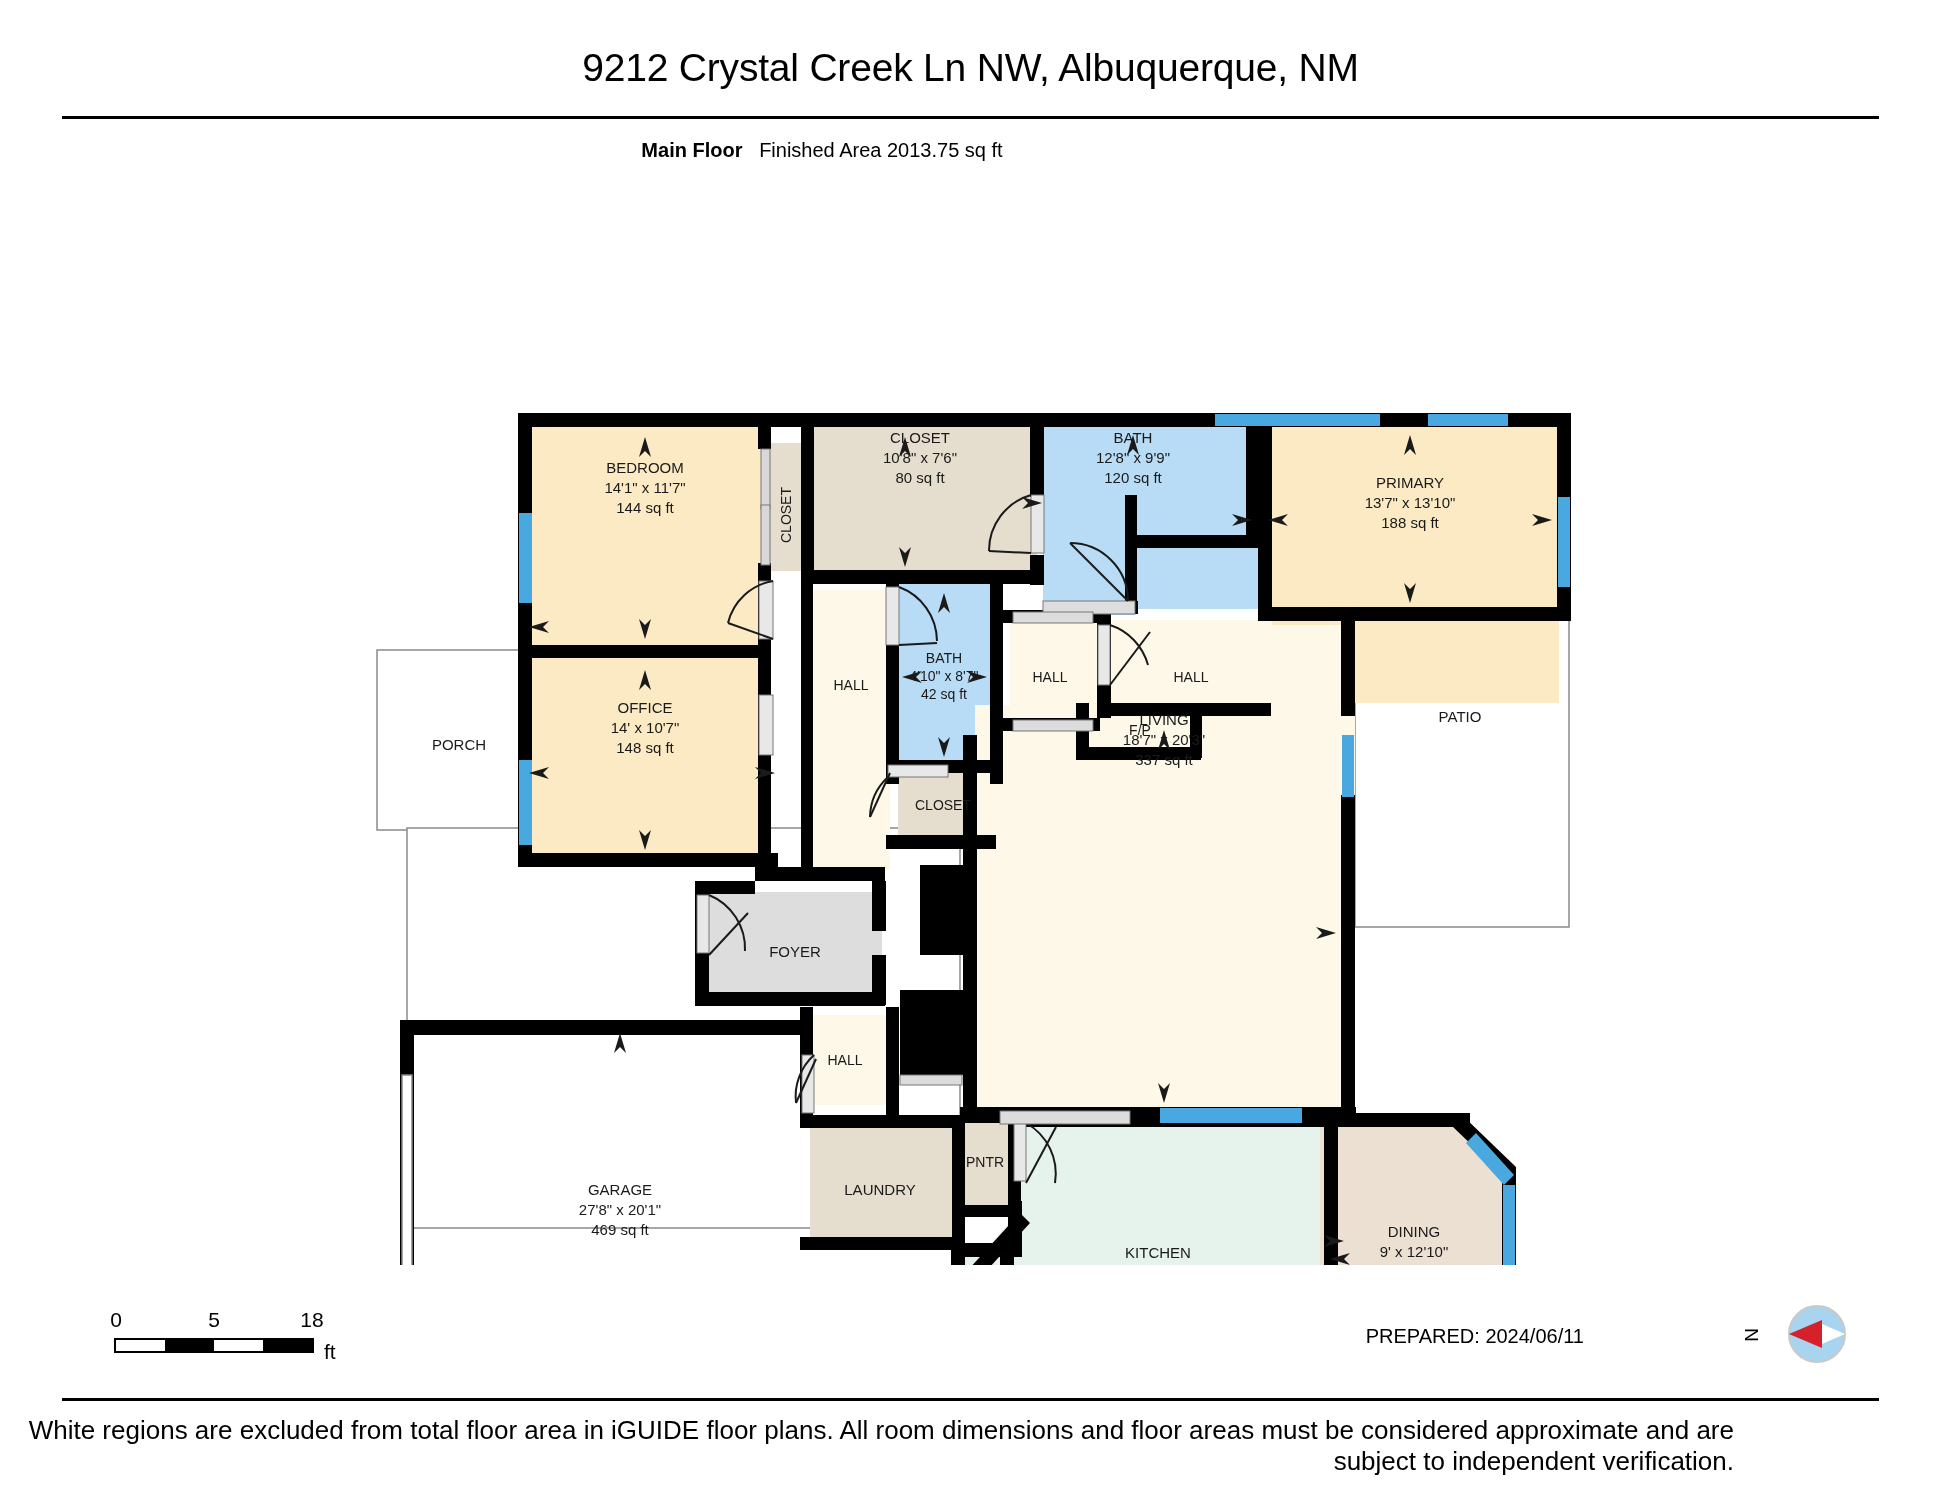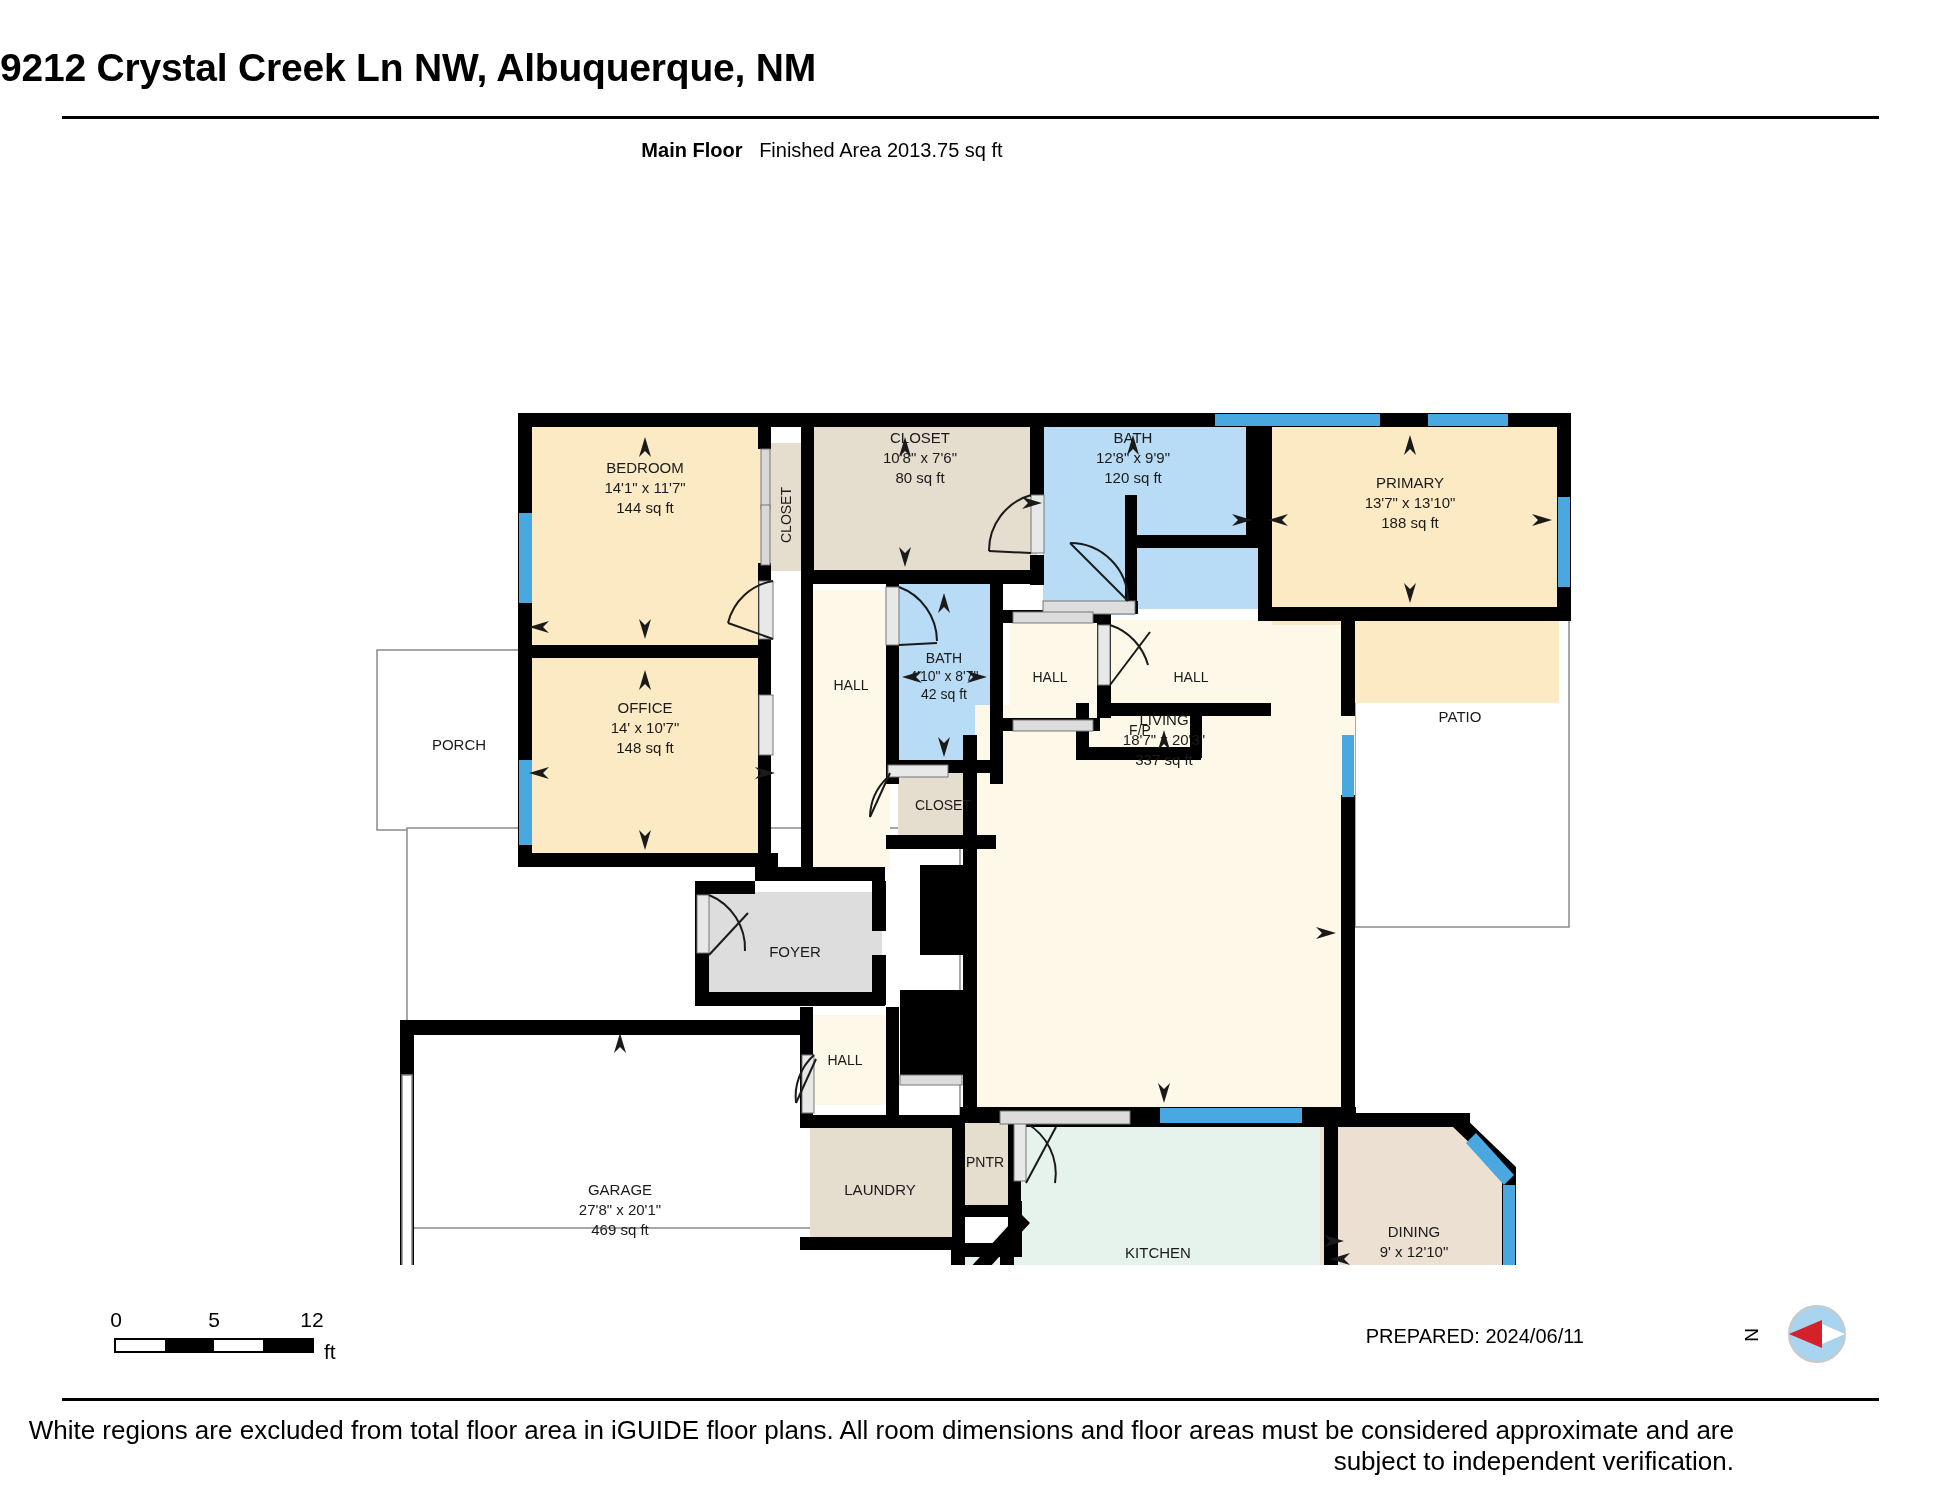--- a/index.html
+++ b/index.html
@@ -21,23 +21,23 @@
     height: 1500px;
     background: #ffffff;
   }
 
   
   .title {
     position: absolute;
     top: 46px;
     left: 0;
     width: 1941px;
-    text-align: left;
+    text-align: center;
     font-size: 39px;
-    font-weight: bold;
+    font-weight: normal;
     letter-spacing: -0.2px;
     color: #000;
   }
   .title-rule {
     position: absolute;
     top: 116px;
     left: 62px;
     width: 1817px;
     height: 3px;
     background: #000;
@@ -490,21 +490,21 @@
     <text class="rm-small" x="985" y="972" font-size="12">PNTR</text>
     <text class="rm-small" x="982" y="1193">UTIL</text>
 
   </svg>
   </div>
 
   <div class="scale-box">
     <div class="scale-nums">
       <span style="left:16px;">0</span>
       <span style="left:114px;">5</span>
-      <span style="left:212px;">12</span>
+      <span style="left:212px;">18</span>
     </div>
     <div class="scale-bar">
       <div class="scale-seg light"></div>
       <div class="scale-seg dark"></div>
       <div class="scale-seg light"></div>
       <div class="scale-seg dark"></div>
     </div>
     <div class="scale-unit">ft</div>
   </div>
 

